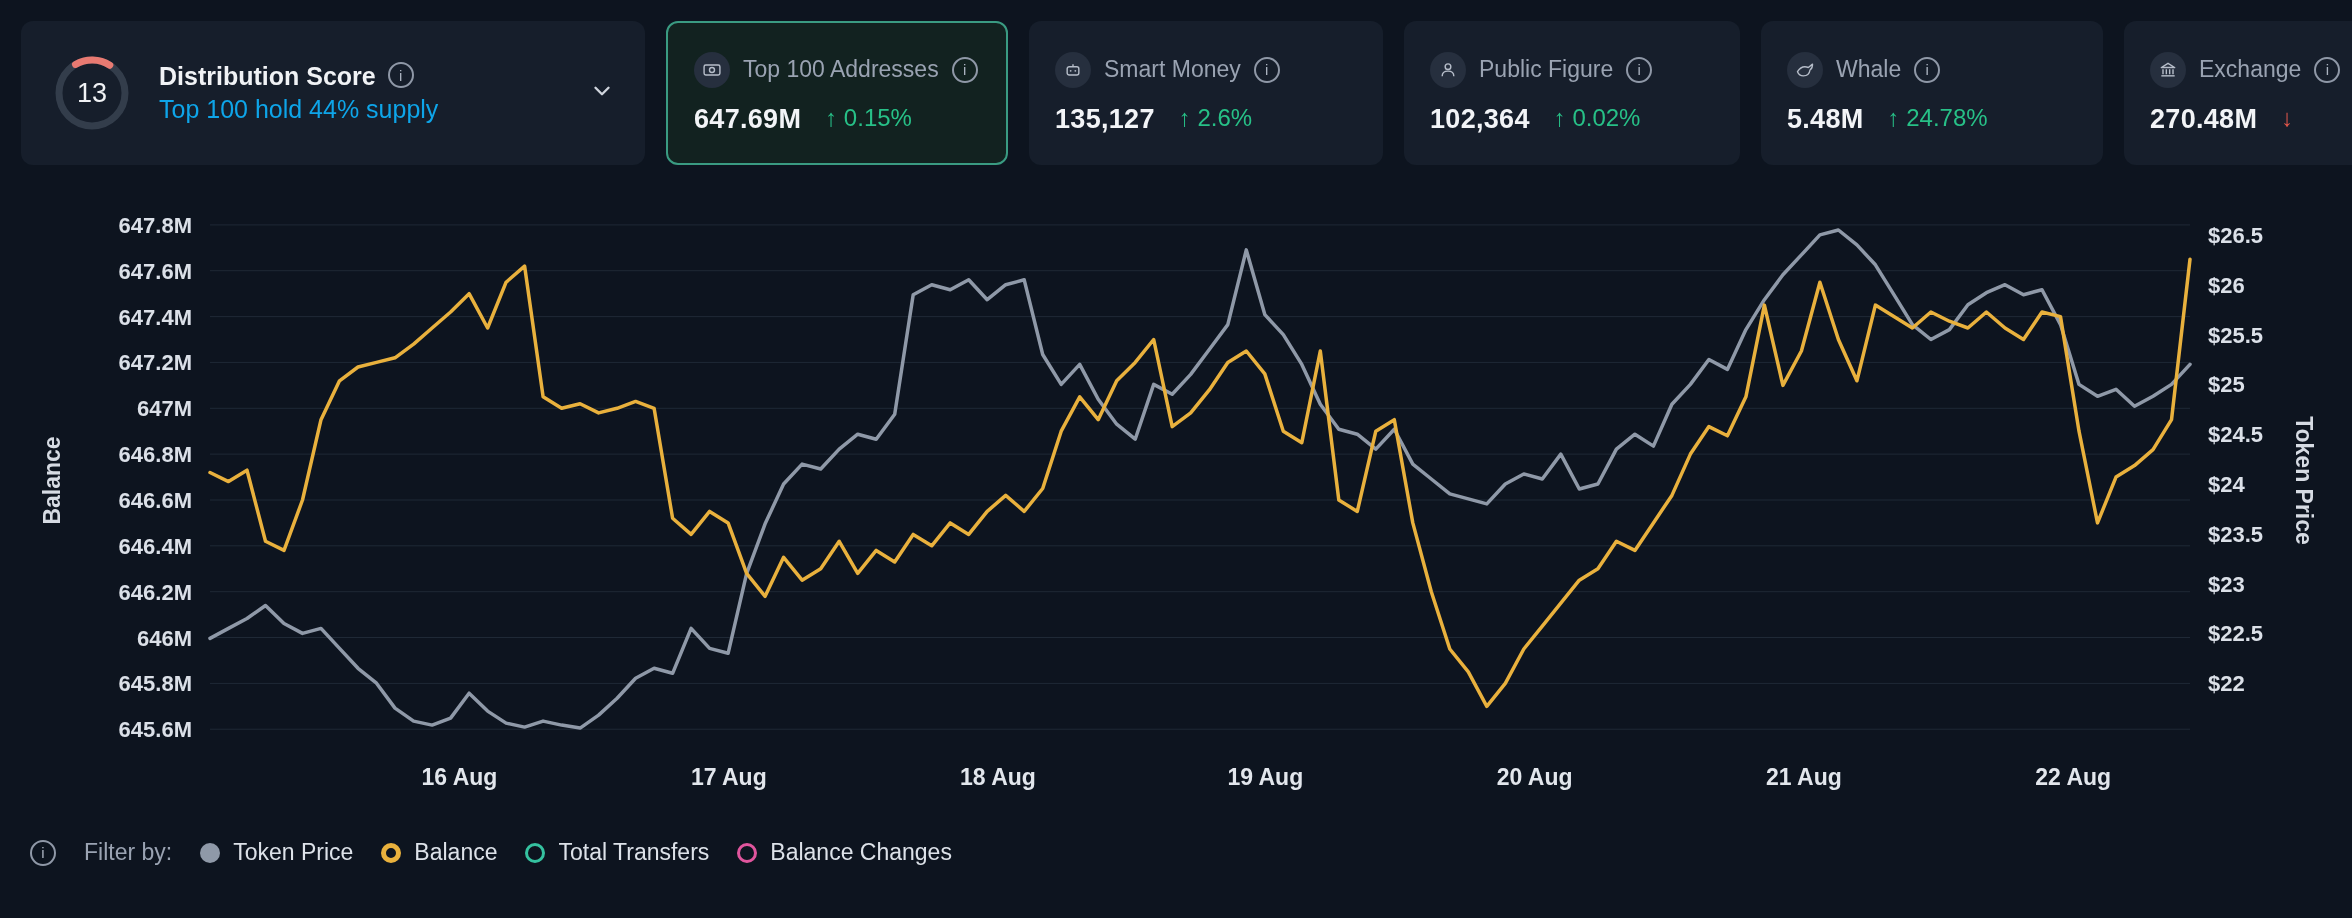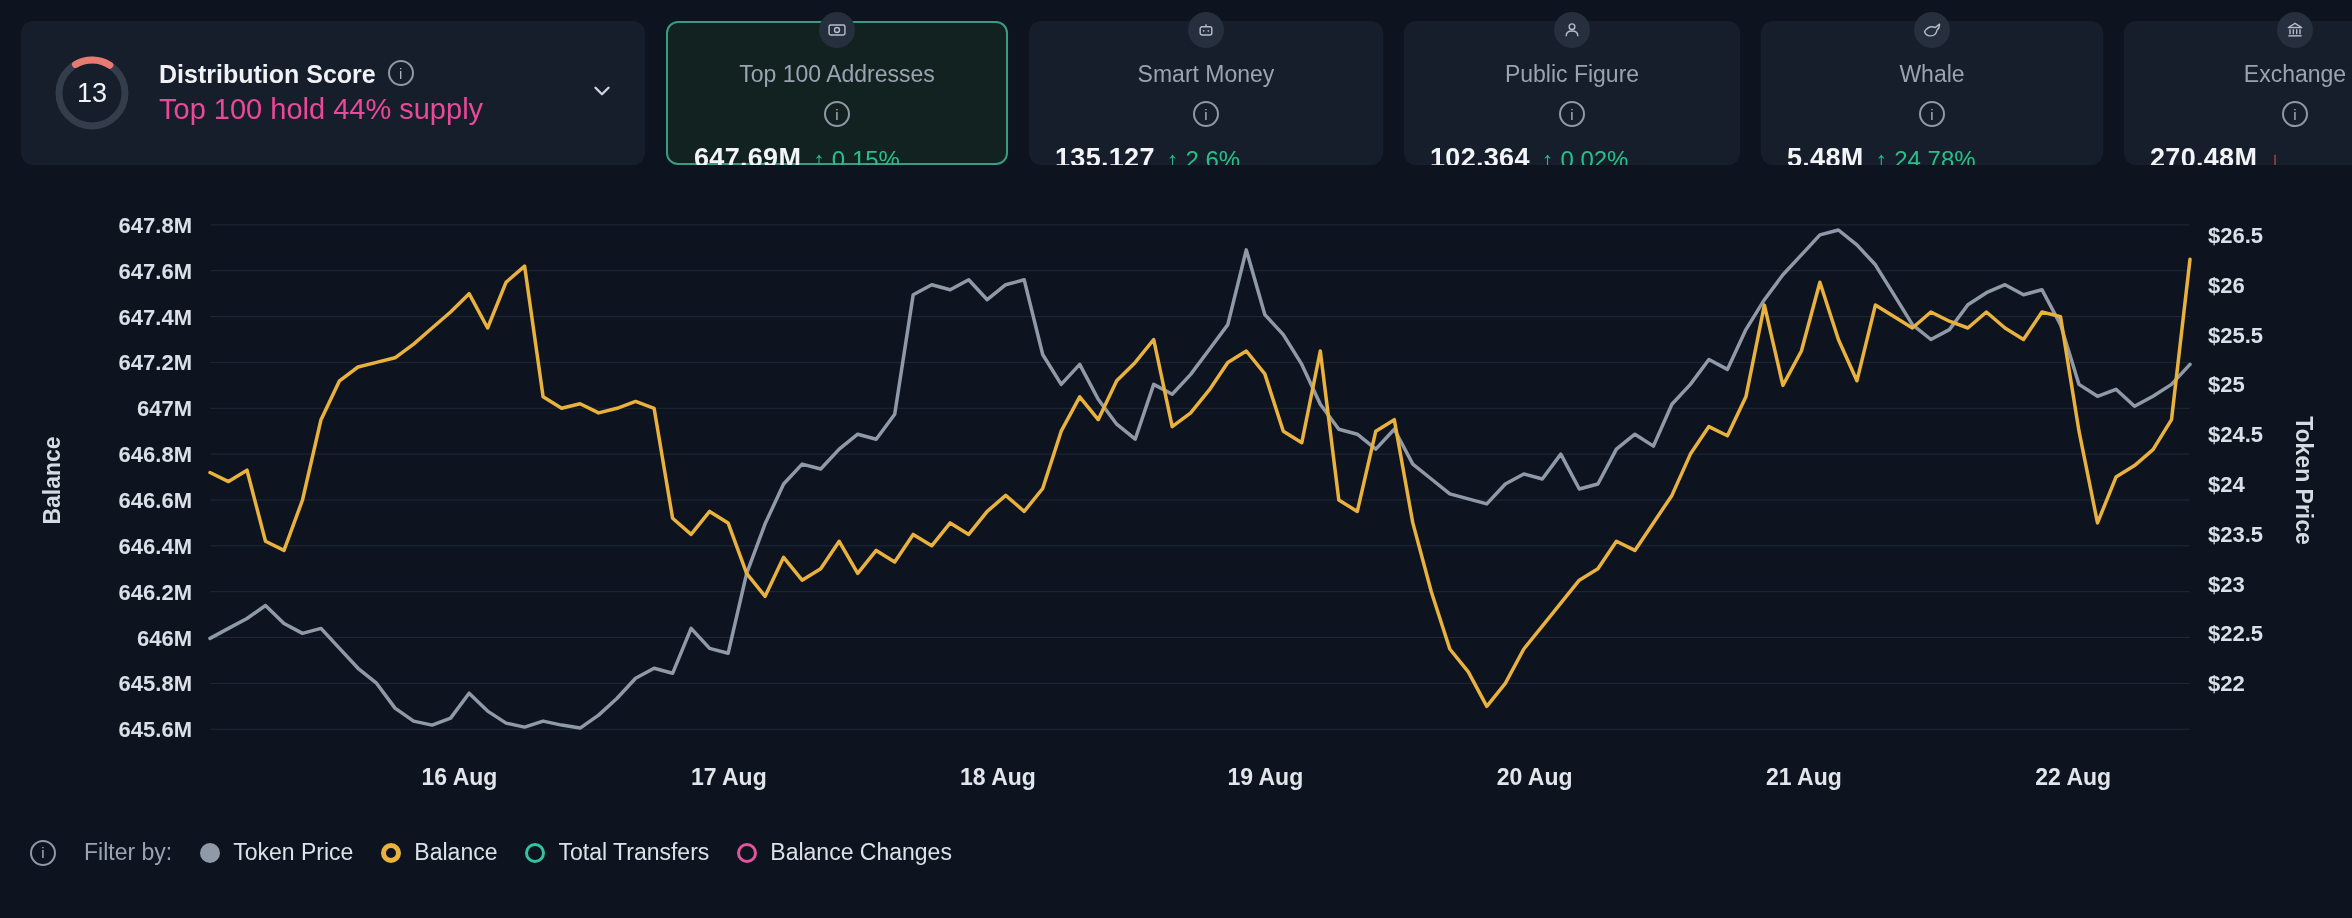--- a/index.html
+++ b/index.html
@@ -9,27 +9,27 @@
     font-family:"Liberation Sans",sans-serif;
   }
   .cards-row{display:flex;gap:21px;padding:21px 0 0 21px;height:165px;box-sizing:border-box;overflow:hidden;}
   .card{background:#161e2b;border-radius:12px;box-sizing:border-box;flex:none;height:144px;}
   .card.selected{background:#122220;border:2px solid #3a9b82;}
   .dist-card{width:624px;display:flex;align-items:center;gap:26px;padding:0 30px;}
   .gauge-wrap{position:relative;width:82px;height:82px;flex:none;}
   .gauge-num{position:absolute;inset:0;display:flex;align-items:center;justify-content:center;font-weight:normal;font-size:27px;color:#f0f2f5;}
   .dist-text{flex:1;min-width:0;}
   .dist-title-row{display:flex;gap:12px;font-size:25px;font-weight:bold;color:#f0f2f5;}
-  .dist-sub{color:#ec4899;font-size:29px;margin-top:4px;}
+  .dist-sub{color:#0ea5e9;font-size:25px;margin-top:4px;}
   .info-circle{display:inline-flex;width:22px;height:22px;border:2px solid #8f98a7;border-radius:50%;
     align-items:center;justify-content:center;font-size:15px;color:#aab2bf;font-weight:normal;flex:none;}
   .stat-card{display:flex;flex-direction:column;justify-content:center;gap:16px;padding:0 26px;}
-  .stat-head{display:flex;align-items:center;gap:13px;color:#9aa3b2;font-size:23px;white-space:nowrap;flex-direction:column;}
+  .stat-head{display:flex;align-items:center;gap:13px;color:#9aa3b2;font-size:23px;white-space:nowrap;}
   .icon-chip{width:36px;height:36px;border-radius:50%;background:#262f3e;display:flex;align-items:center;justify-content:center;flex:none;}
-  .stat-value-row{display:flex;align-items:flex-end;gap:12px;white-space:nowrap;}
+  .stat-value-row{display:flex;align-items:flex-start;gap:24px;white-space:nowrap;}
   .stat-value{font-size:27px;font-weight:bold;color:#f2f4f7;letter-spacing:.3px;}
   .stat-change{font-size:24px;color:#27c087;}
   .stat-change.down{color:#e0564a;}
   .chevron{margin-left:auto;flex:none;}
   .chart-area{margin-top:8px;font-weight:bold;}
   #chart-svg{display:block;}
   #chart-svg text{font-family:"Liberation Sans",sans-serif;}
   #chart-svg .tick{fill:#dbe0e8;font-size:22px;}
   #chart-svg .xtick{fill:#e2e6ec;font-size:23px;}
   #chart-svg .axis-title{fill:#d6dbe3;font-size:23px;}

